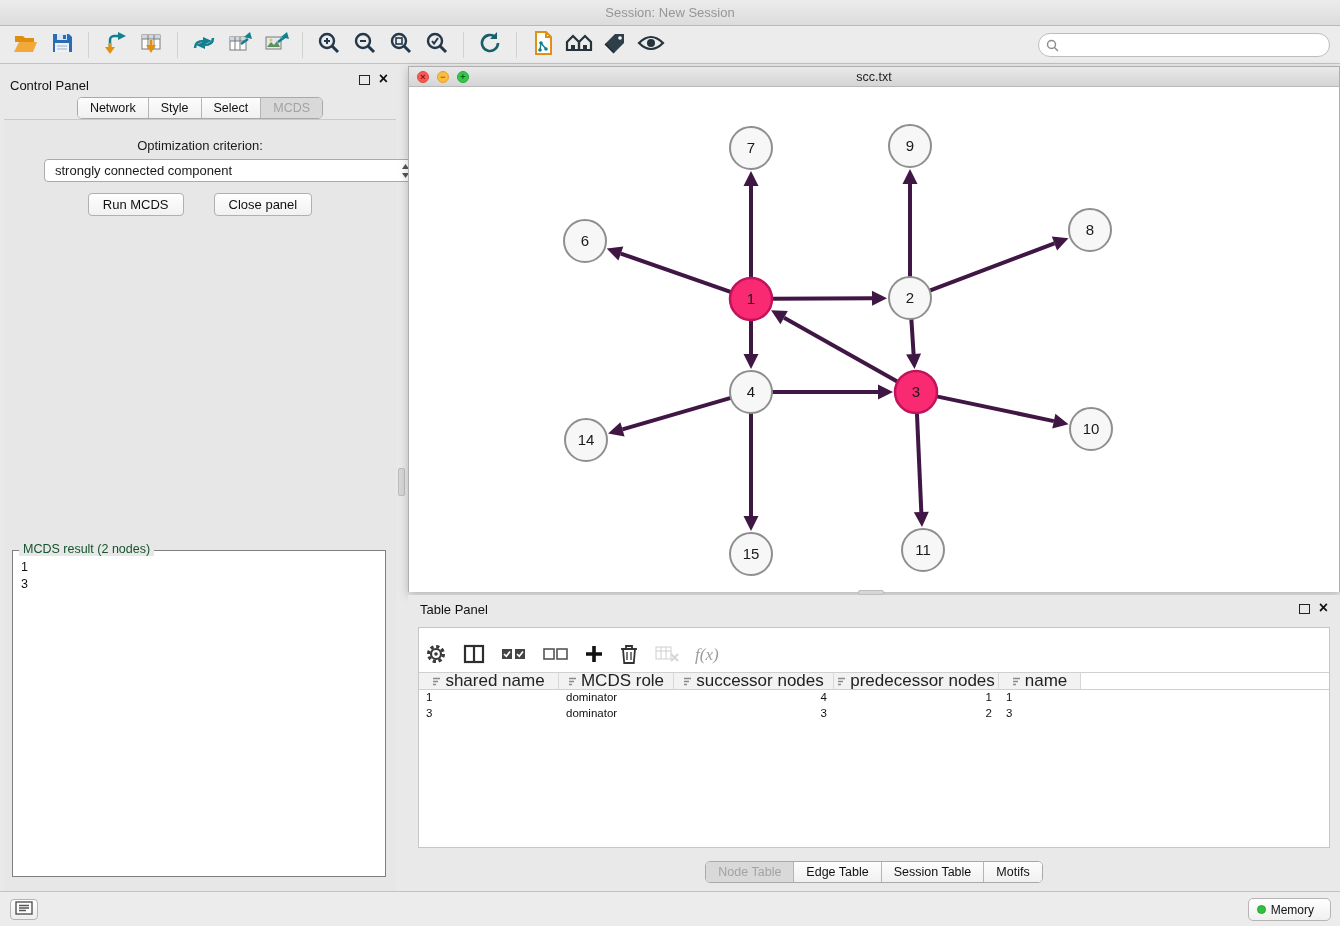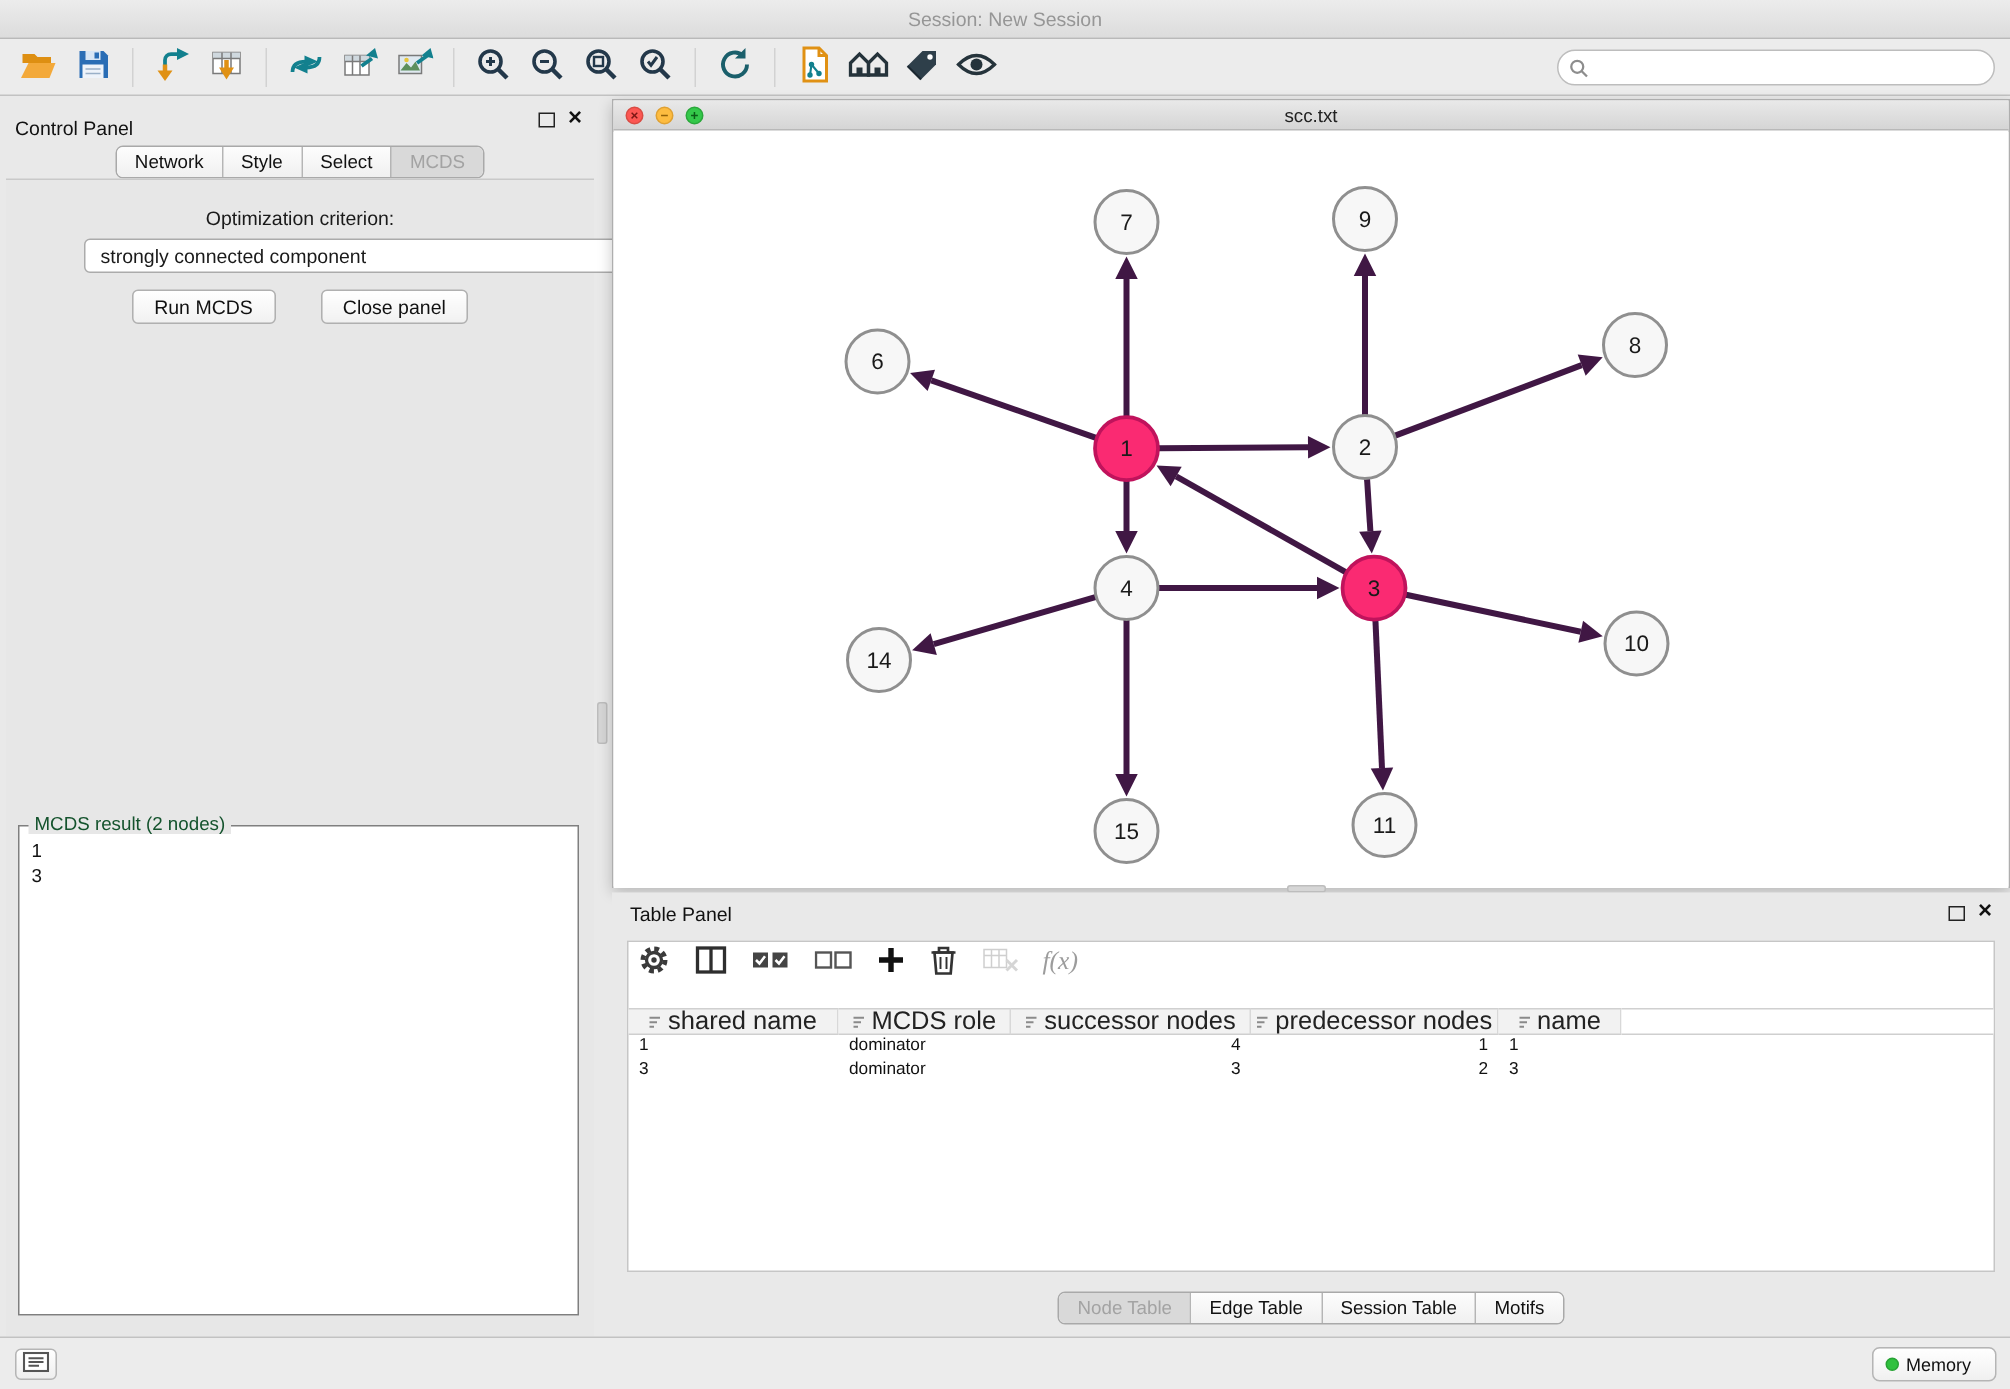--- a/index.html
+++ b/index.html
@@ -63,21 +63,21 @@
   .cp-title { position:absolute; left:6px; top:12px; }
   .cp-float { position:absolute; right:26px; top:9px; }
   .cp-close { position:absolute; right:8px; top:6px; }
   .cp-tabs-row { position:absolute; left:0; top:31px; width:100%; text-align:center; }
   .cp-content {
     position:absolute; left:0; top:53px; width:392px; bottom:0;
     background:#e7e7e7; border-top:1px solid #c9c9c9;
   }
   .opt-label { position:absolute; left:0; top:18px; width:100%; text-align:center; font-size:13px; }
   .dropdown {
-    position:absolute; left:52px; top:39px; width:372px; height:23px;
+    position:absolute; left:40px; top:39px; width:372px; height:23px;
     background:#fff; border:1px solid #ababab; border-radius:4px;
   }
   .dropdown .dd-text { position:absolute; left:10px; top:3px; font-size:13px; }
   .dropdown .dd-stepper { position:absolute; right:5px; top:3px; }
   .btn-row { position:absolute; left:0; top:73px; width:100%; display:flex; justify-content:center; gap:30px; }
   .btn {
     background:linear-gradient(#ffffff,#f1f1f1);
     border:1px solid #b0b0b0; border-radius:4px;
     font-size:13px; font-family:"Liberation Sans", sans-serif;
     padding:3px 14px; height:23px; color:#111;
@@ -122,21 +122,21 @@
   
   .table-panel { position:absolute; left:408px; top:595px; width:932px; height:294px; background:#e9e9e9; }
   .tp-header { position:relative; height:28px; }
   .tp-title { position:absolute; left:12px; top:7px; }
   .tp-float { position:absolute; right:30px; top:9px; }
   .tp-close { position:absolute; right:12px; top:6px; }
   .table-box {
     position:absolute; left:10px; top:32px; width:912px; height:221px;
     background:#fff; border:1px solid #c6c6c6;
   }
-  .tb-toolbar { position:absolute; left:0; top:0; width:100%; height:40px; display:flex; align-items:flex-start; gap:16px; padding-left:6px; }
+  .tb-toolbar { position:absolute; left:0; top:0; width:100%; height:40px; display:flex; align-items:flex-end; gap:16px; padding-left:6px; }
   .tb-btn { background:none; border:none; display:flex; align-items:center; justify-content:center; height:26px; }
   .fx-label { font-family:"Liberation Serif", serif; font-style:italic; font-size:17px; color:#9c9c9c; }
   .thead { position:absolute; left:0; top:44px; width:100%; height:18px; display:flex; }
   .th {
     background:#f2f2f2; border-right:1px solid #d8d8d8; border-top:1px solid #d0d0d0; border-bottom:1px solid #cfcfcf;
     font-size:17px; color:#222; display:flex; align-items:center; justify-content:center; gap:4px;
     height:18px; overflow:hidden; white-space:nowrap;
   }
   .th-fill { flex:1; background:#fff; border-top:1px solid #d0d0d0; border-bottom:1px solid #cfcfcf; }
   .tbody { position:absolute; left:0; top:62px; width:100%; }

